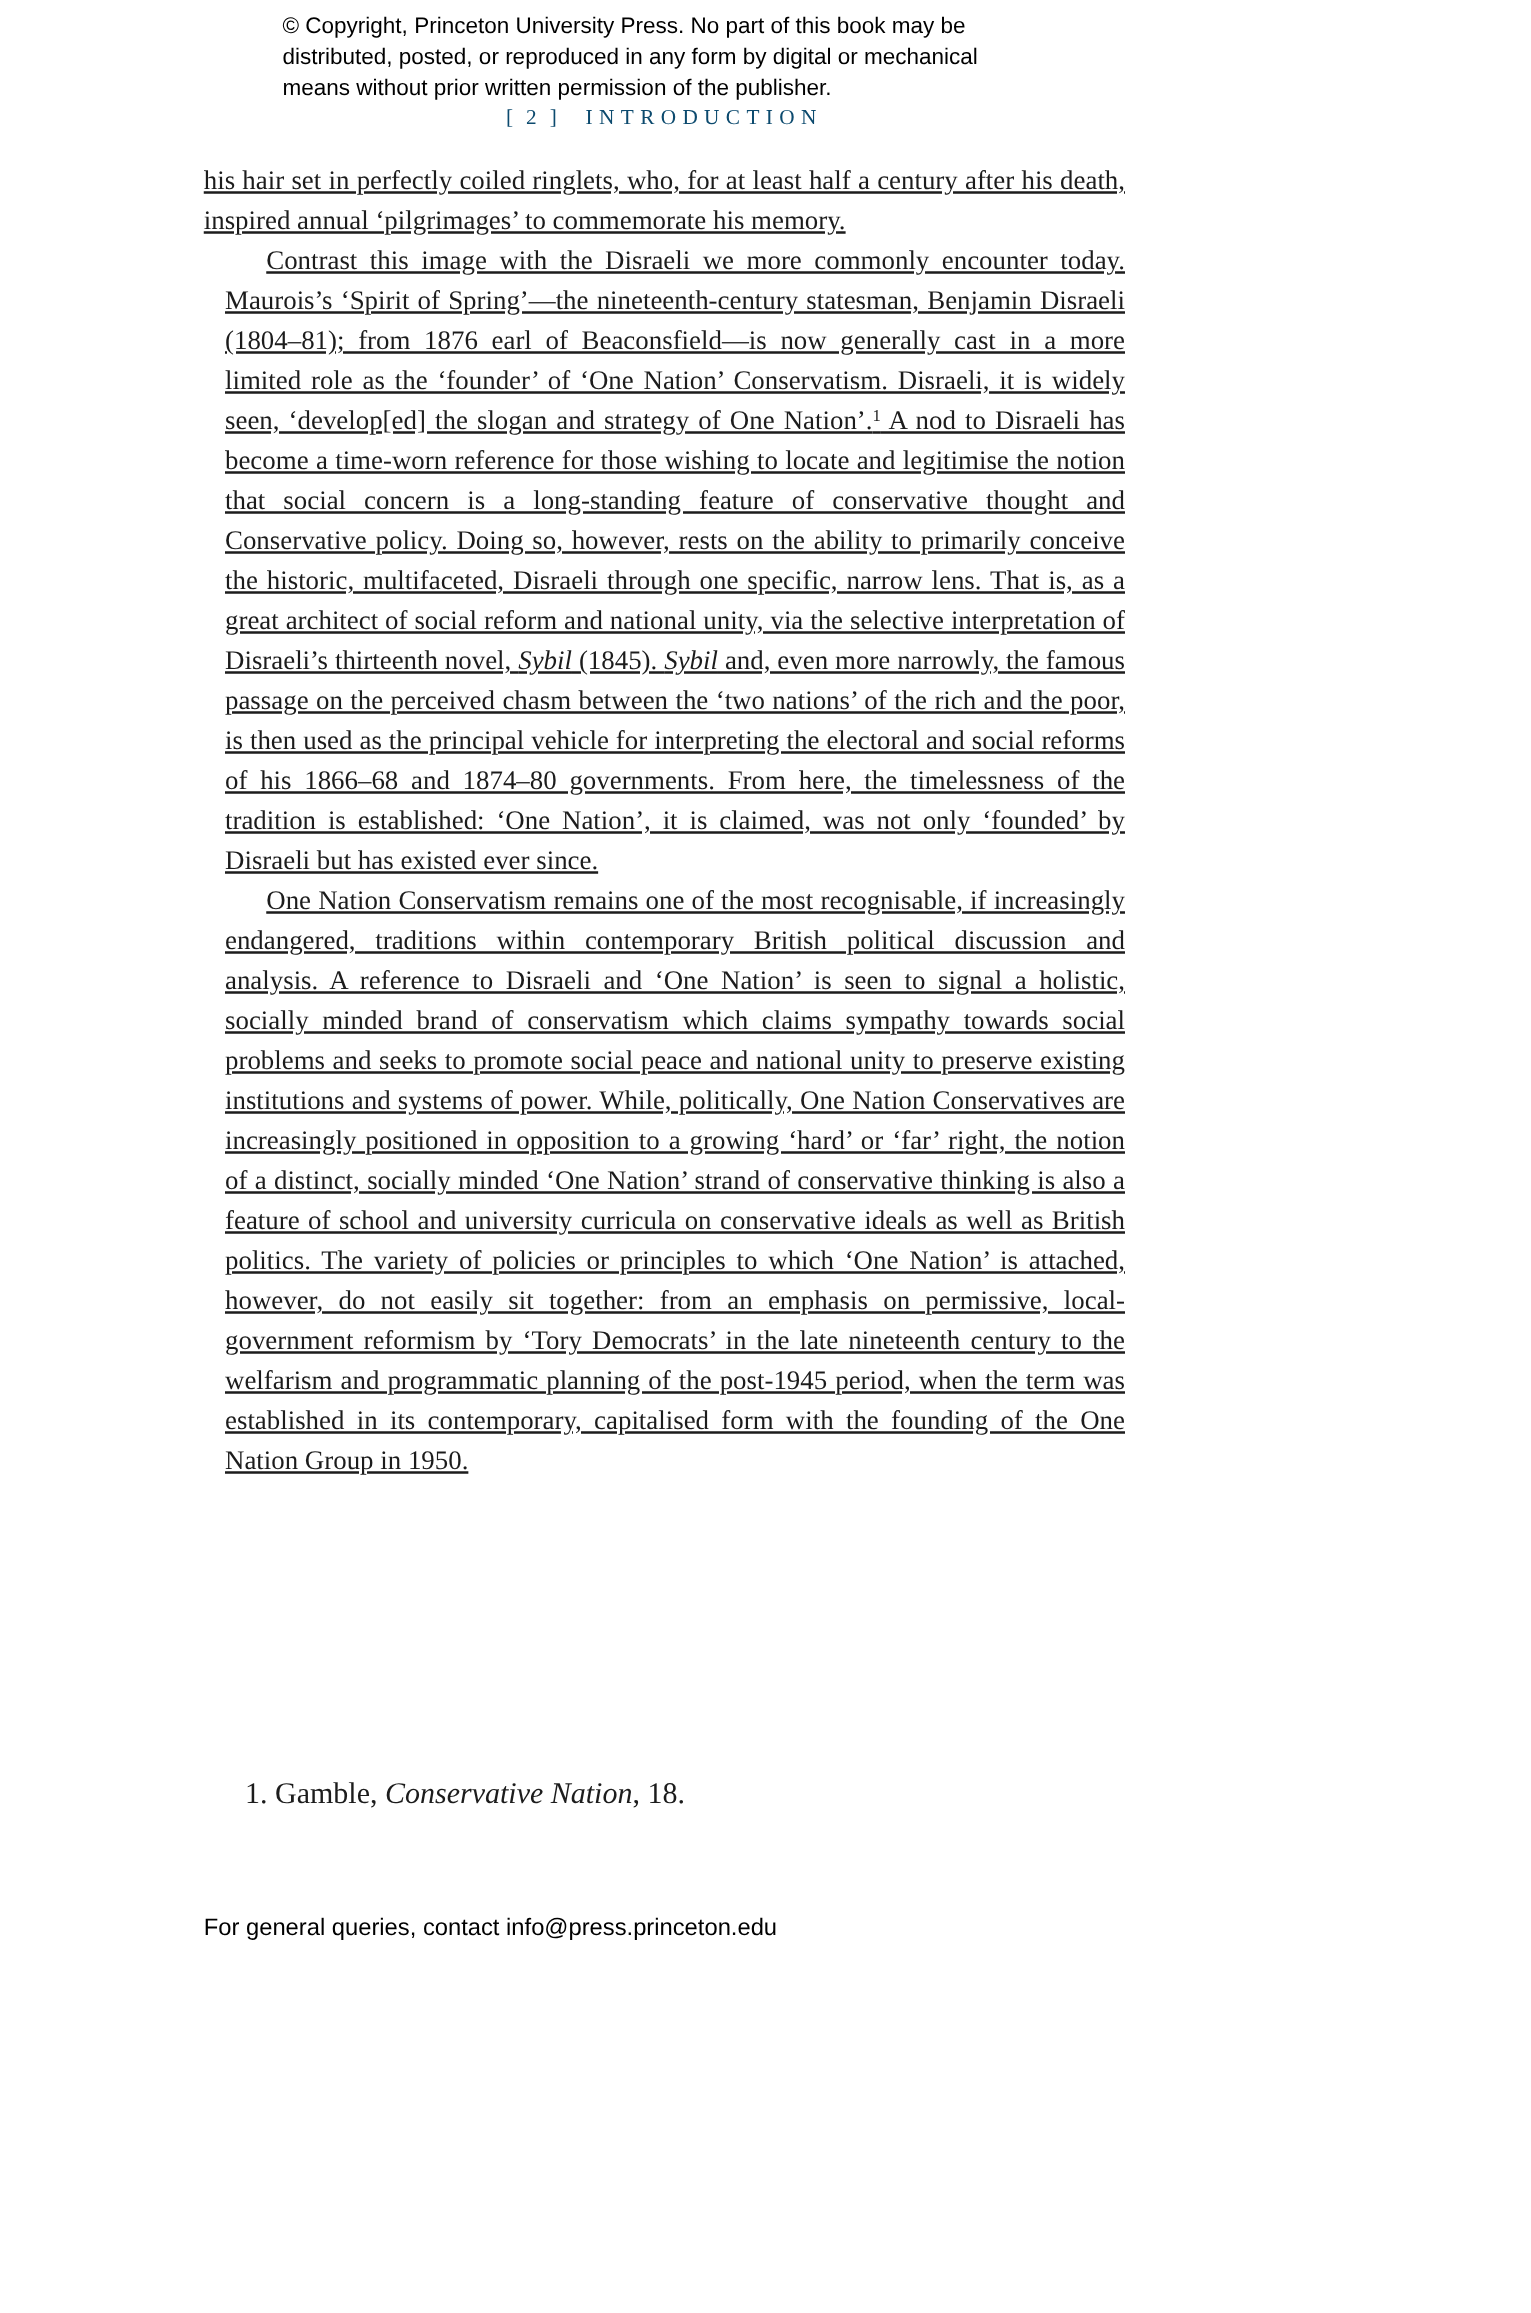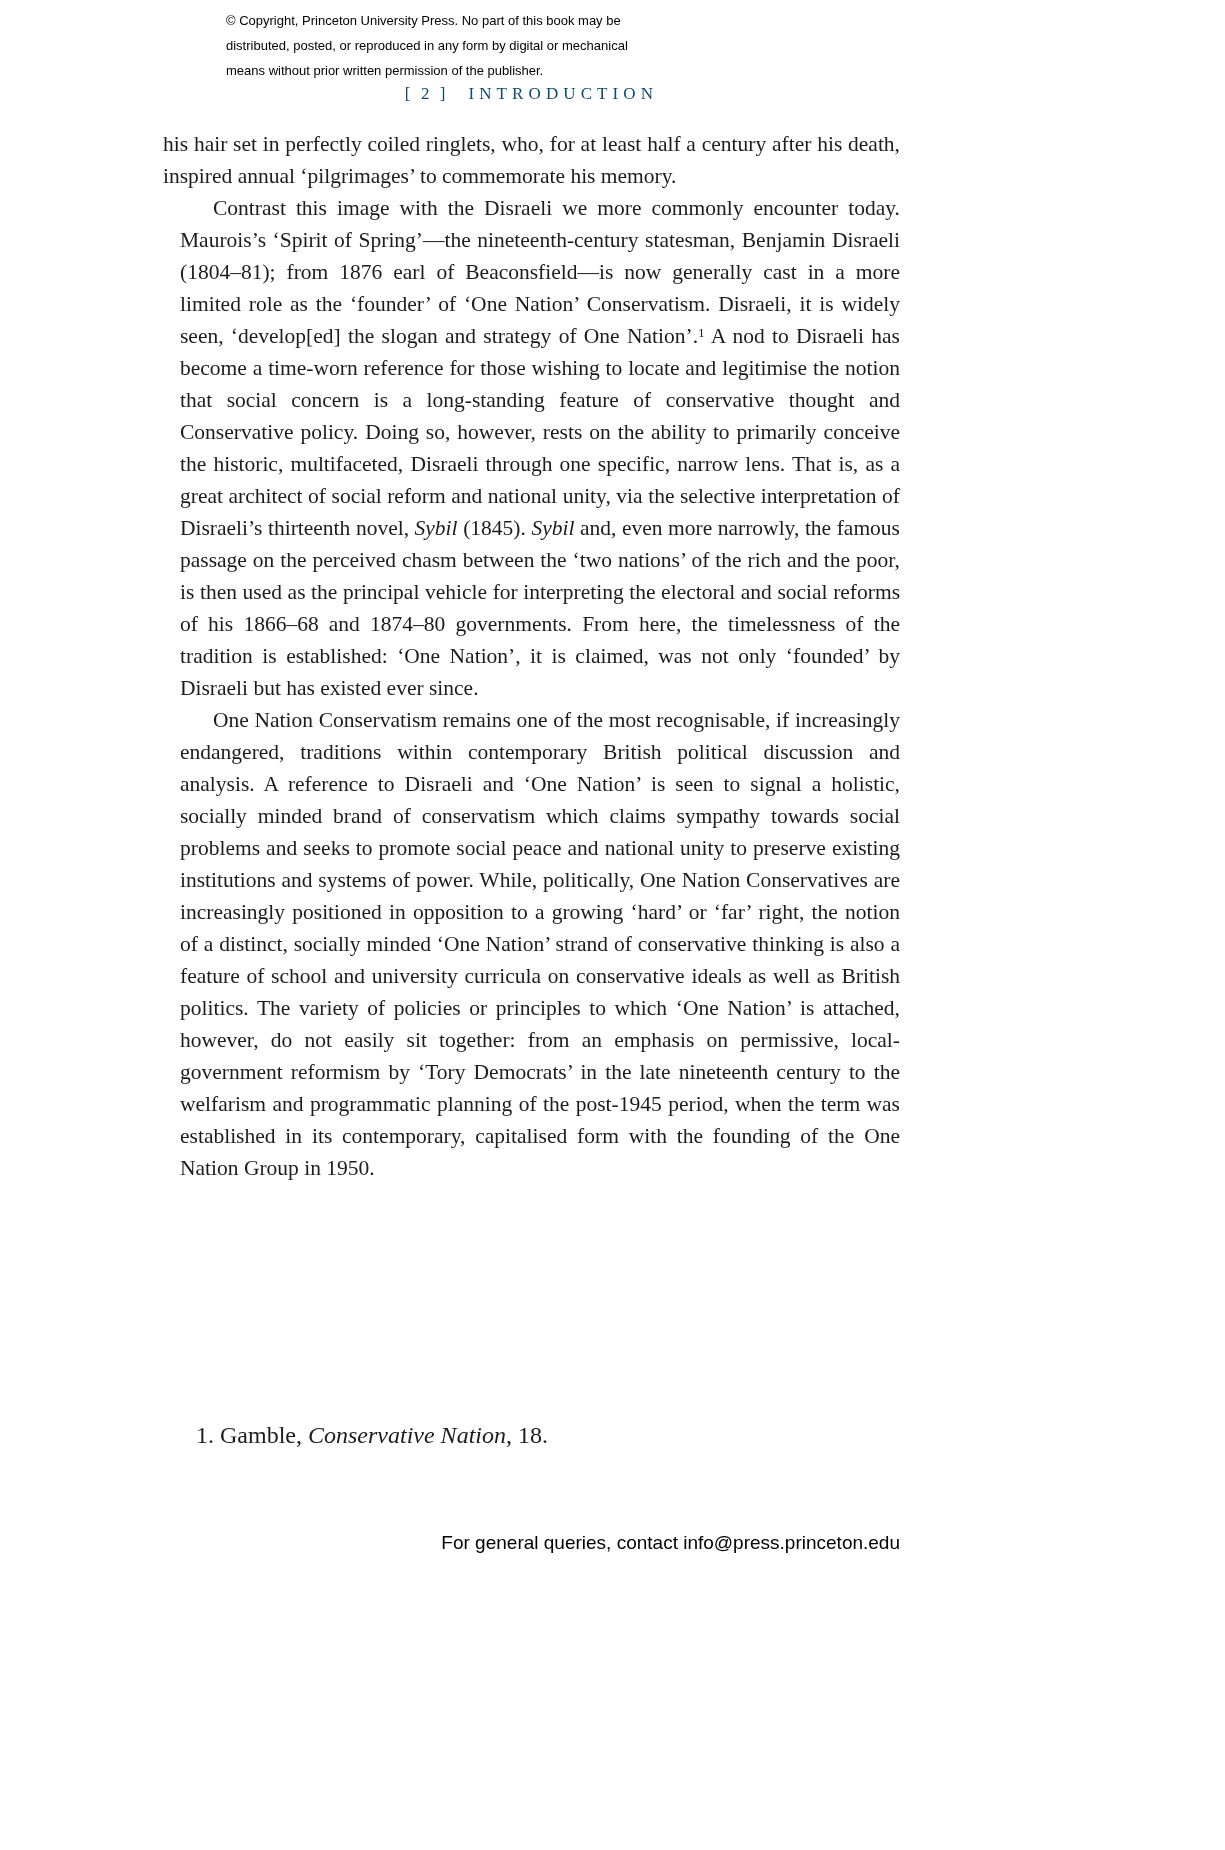--- a/index.html
+++ b/index.html
@@ -13,21 +13,21 @@
     font-family: "Liberation Serif", serif;
     overflow: hidden;
     margin: 0 auto;
   }
   .copyright {
     position: absolute;
     top: 8px;
     left: 226px;
     width: 620px;
     font-family: "Liberation Sans", sans-serif;
-    font-size: 13px;
+    font-size: 18px;
     line-height: 25px;
     color: #000000;
     white-space: pre-line;
     text-align: left;
   }
   .running-head {
     position: absolute;
     top: 84px;
     left: 163px;
     width: 737px;
@@ -46,21 +46,21 @@
   .body-text {
     position: absolute;
     top: 128px;
     left: 163px;
     width: 737px;
     font-size: 21.5px;
     line-height: 32px;
     text-align: justify;
     color: #1c1c1c;
   }
-  .para { text-align: justify; }
+  .para { text-align: justify; text-decoration: underline; }
   .para.indent { text-indent: 33px; margin-left: 17px; }
   .it { font-style: italic; }
   sup {
     font-size: 0.62em;
     vertical-align: baseline;
     position: relative;
     top: -0.45em;
     line-height: 0;
   }
   .footnote {
@@ -70,21 +70,21 @@
     width: 700px;
     font-size: 24px;
     line-height: 26px;
     color: #1c1c1c;
   }
   .footer {
     position: absolute;
     top: 1532px;
     left: 163px;
     width: 737px;
-    text-align: right;
+    text-align: left;
     font-family: "Liberation Sans", sans-serif;
     font-size: 19px;
     color: #000000;
   }
 </style>
 </head>
 <body>
 
 <div class="page">
 

